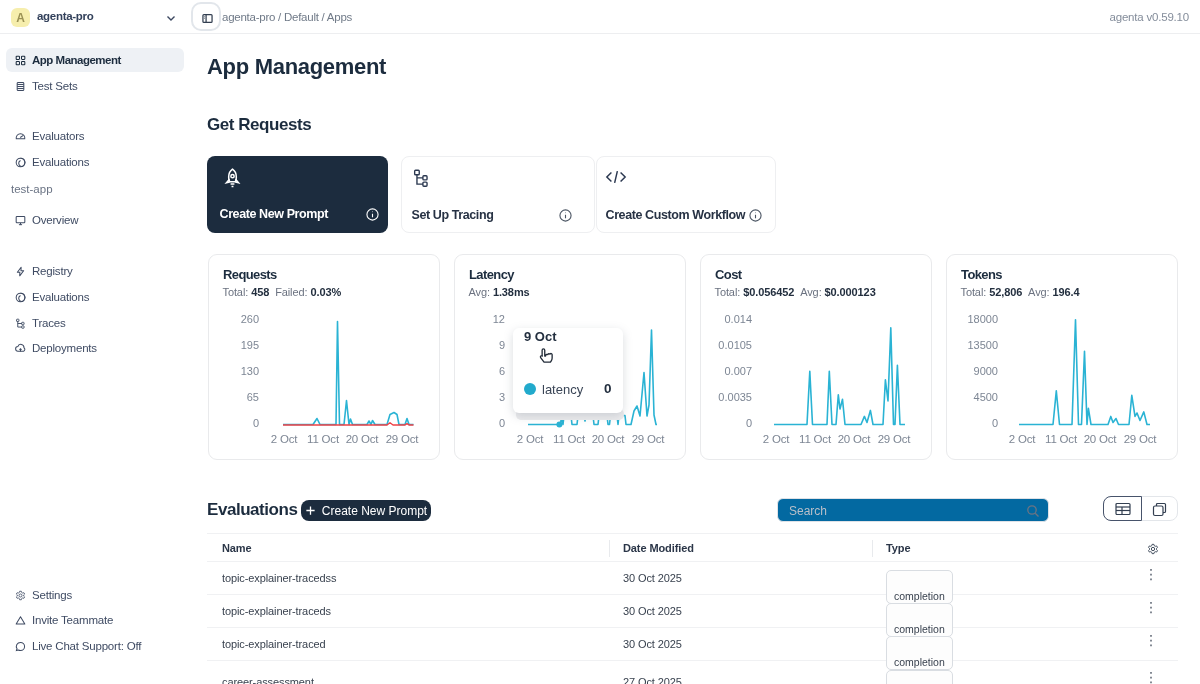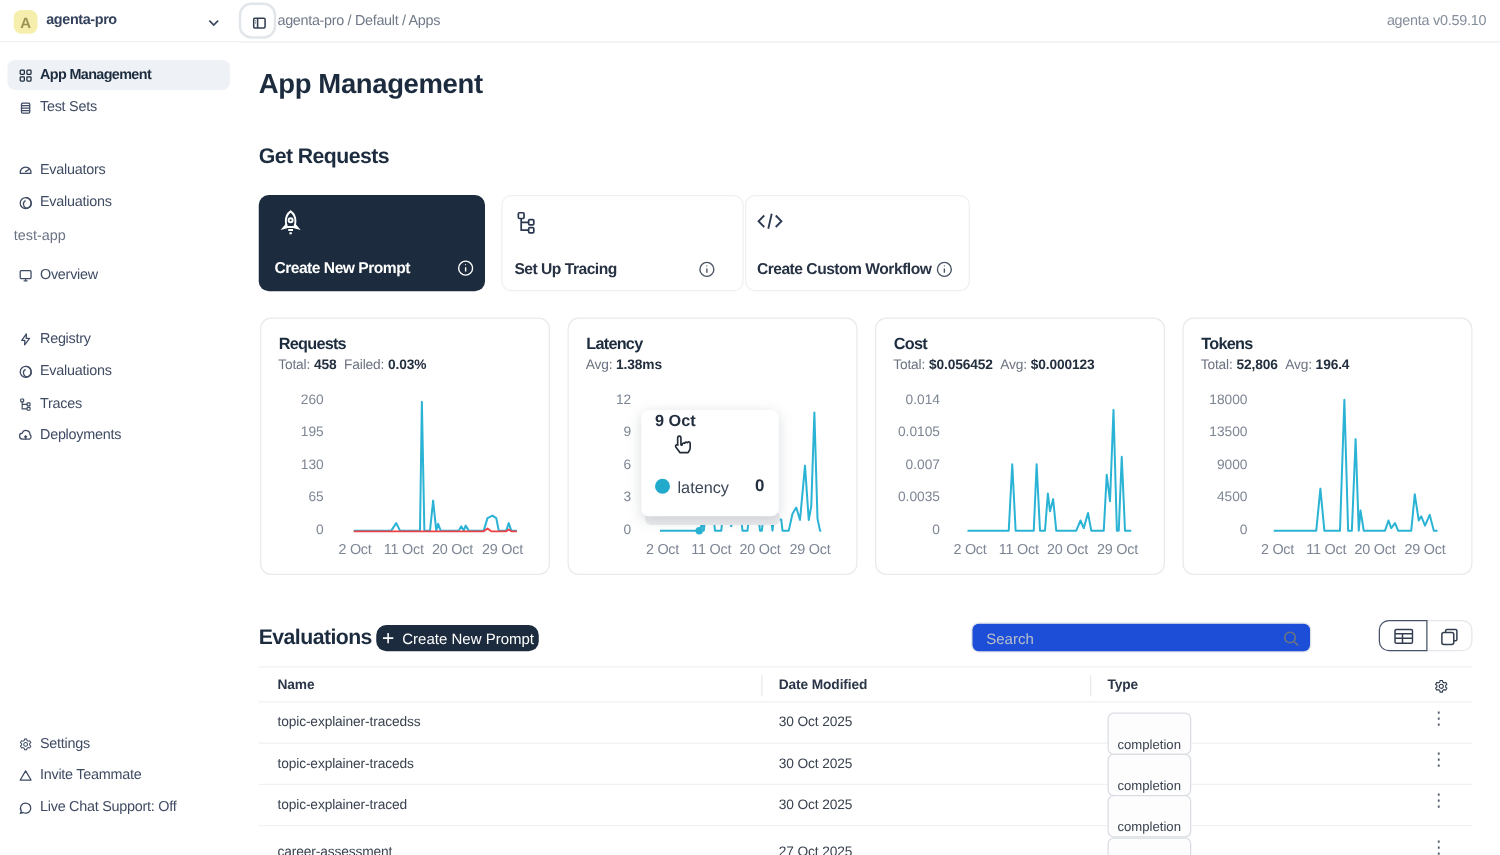--- a/index.html
+++ b/index.html
@@ -49,21 +49,21 @@
 .ctitle { position:absolute; left:14px; top:12px; font-size:13px; font-weight:bold; color:#1c2c3e; letter-spacing:-0.6px; }
 .csub { position:absolute; left:13.5px; top:31px; font-size:11px; color:#6b7280; letter-spacing:-0.1px; }
 .csub b { color:#232f3f; }
 .ccard svg.chart { position:absolute; left:0; top:0; }
 
 
 #appTitle { left:207px; top:500px; }
 #newBtn { position:absolute; left:301px; top:500px; width:130px; height:21px; background:#1c2c3e;
   border-radius:8px; color:#fff; font-size:12px; display:flex; align-items:center; justify-content:center; }
 #search { position:absolute; left:777px; top:498px; width:272px; height:24px; border:1px solid #dfe2e7;
-  border-radius:6px; background:#1d4ed8; }
+  border-radius:6px; background:#0369a1; }
 #search .ph { position:absolute; left:11px; top:5px; font-size:12px; color:#b9bfc9; }
 #search svg { position:absolute; right:8px; top:5px; }
 #seg { position:absolute; left:1103px; top:496px; width:75px; height:25px; border:1px solid #e3e6ea;
   border-radius:8px; background:#fff; }
 #seg .cell1 { position:absolute; left:-1px; top:-1px; width:39px; height:25px; border:1px solid #47536b;
   border-radius:8px 0 0 8px; background:#fff; }
 #seg svg { position:absolute; top:5px; }
 
 
 #tbl { position:absolute; left:207px; top:533px; width:971px; }

